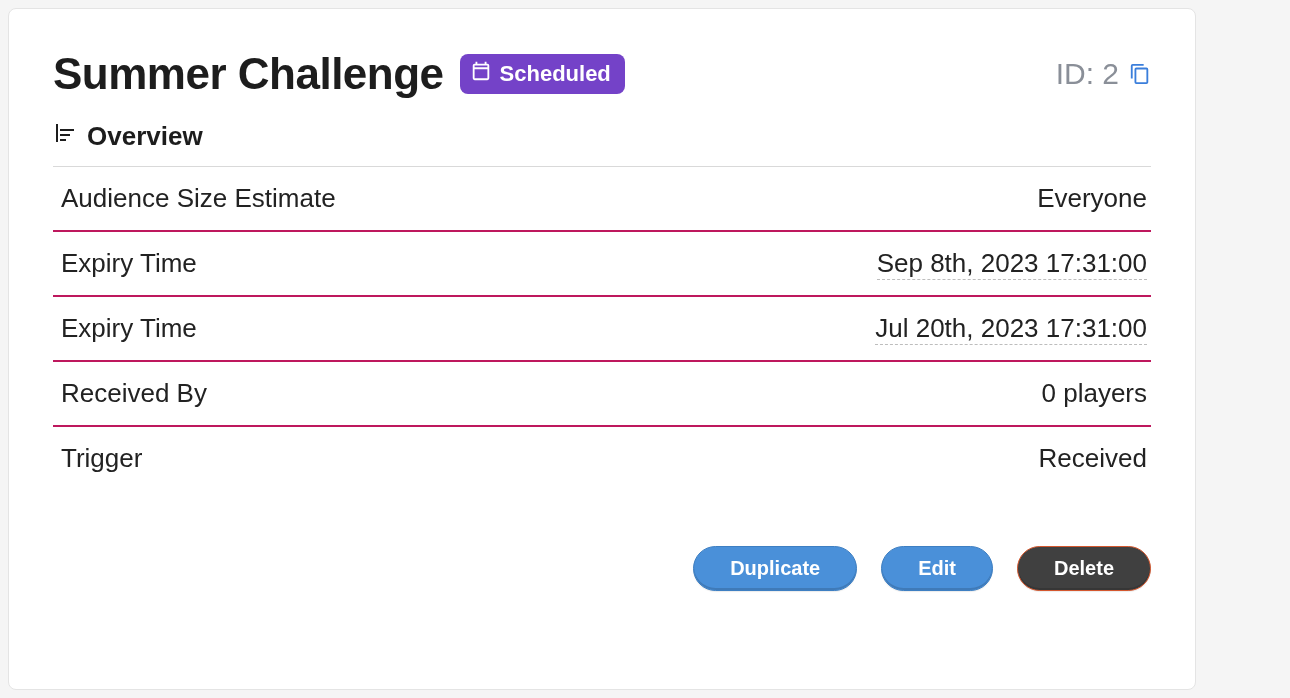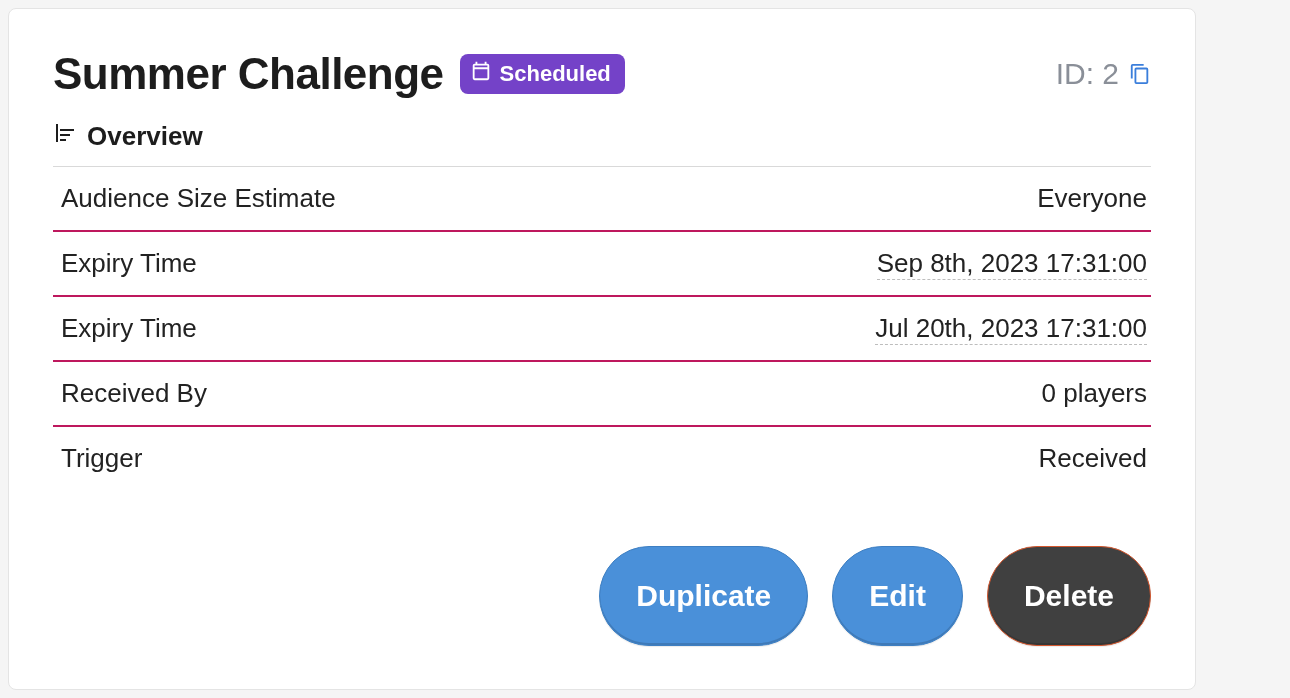--- a/index.html
+++ b/index.html
@@ -113,22 +113,22 @@
     }
     .actions {
       display: flex;
       justify-content: flex-end;
       gap: 24px;
       margin-top: 56px;
     }
     .btn {
       border: none;
       border-radius: 999px;
-      padding: 32px 36px;
-      font-size: 30px;
+      padding: 10px 36px;
+      font-size: 20px;
       font-weight: 700;
       color: #fff;
       cursor: pointer;
       box-shadow: inset 0 -2px 0 rgba(0,0,0,0.15), 0 1px 1px rgba(0,0,0,0.08);
     }
     .btn-blue {
       background: #4a90d9;
       border: 1px solid #3e7fc2;
     }
     .btn-red {

